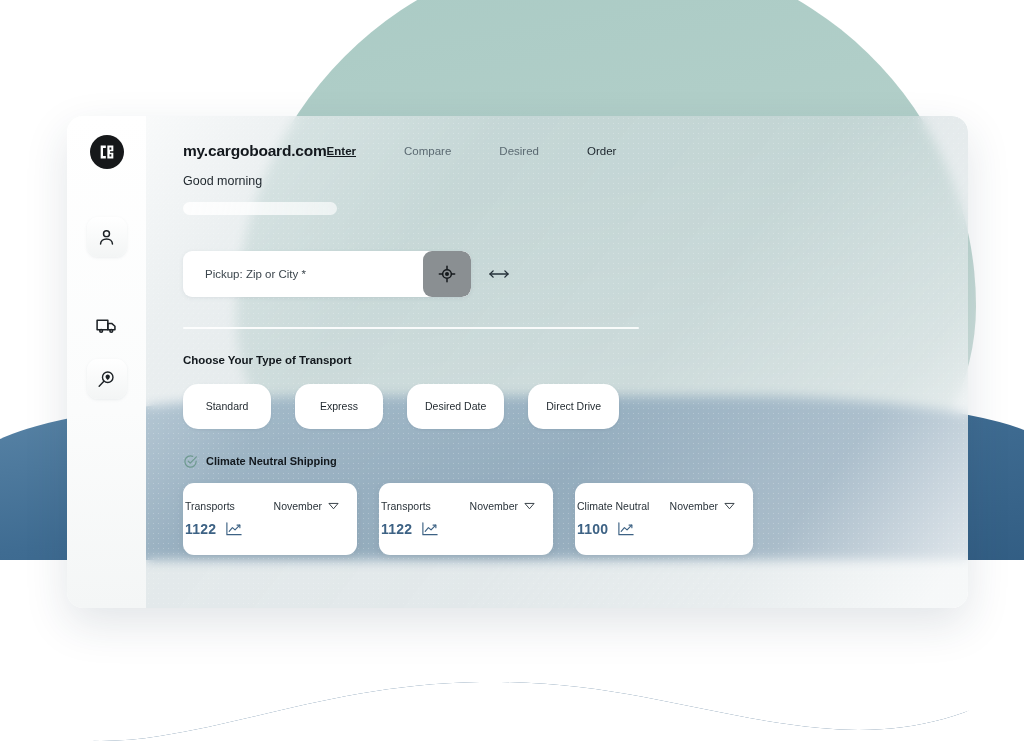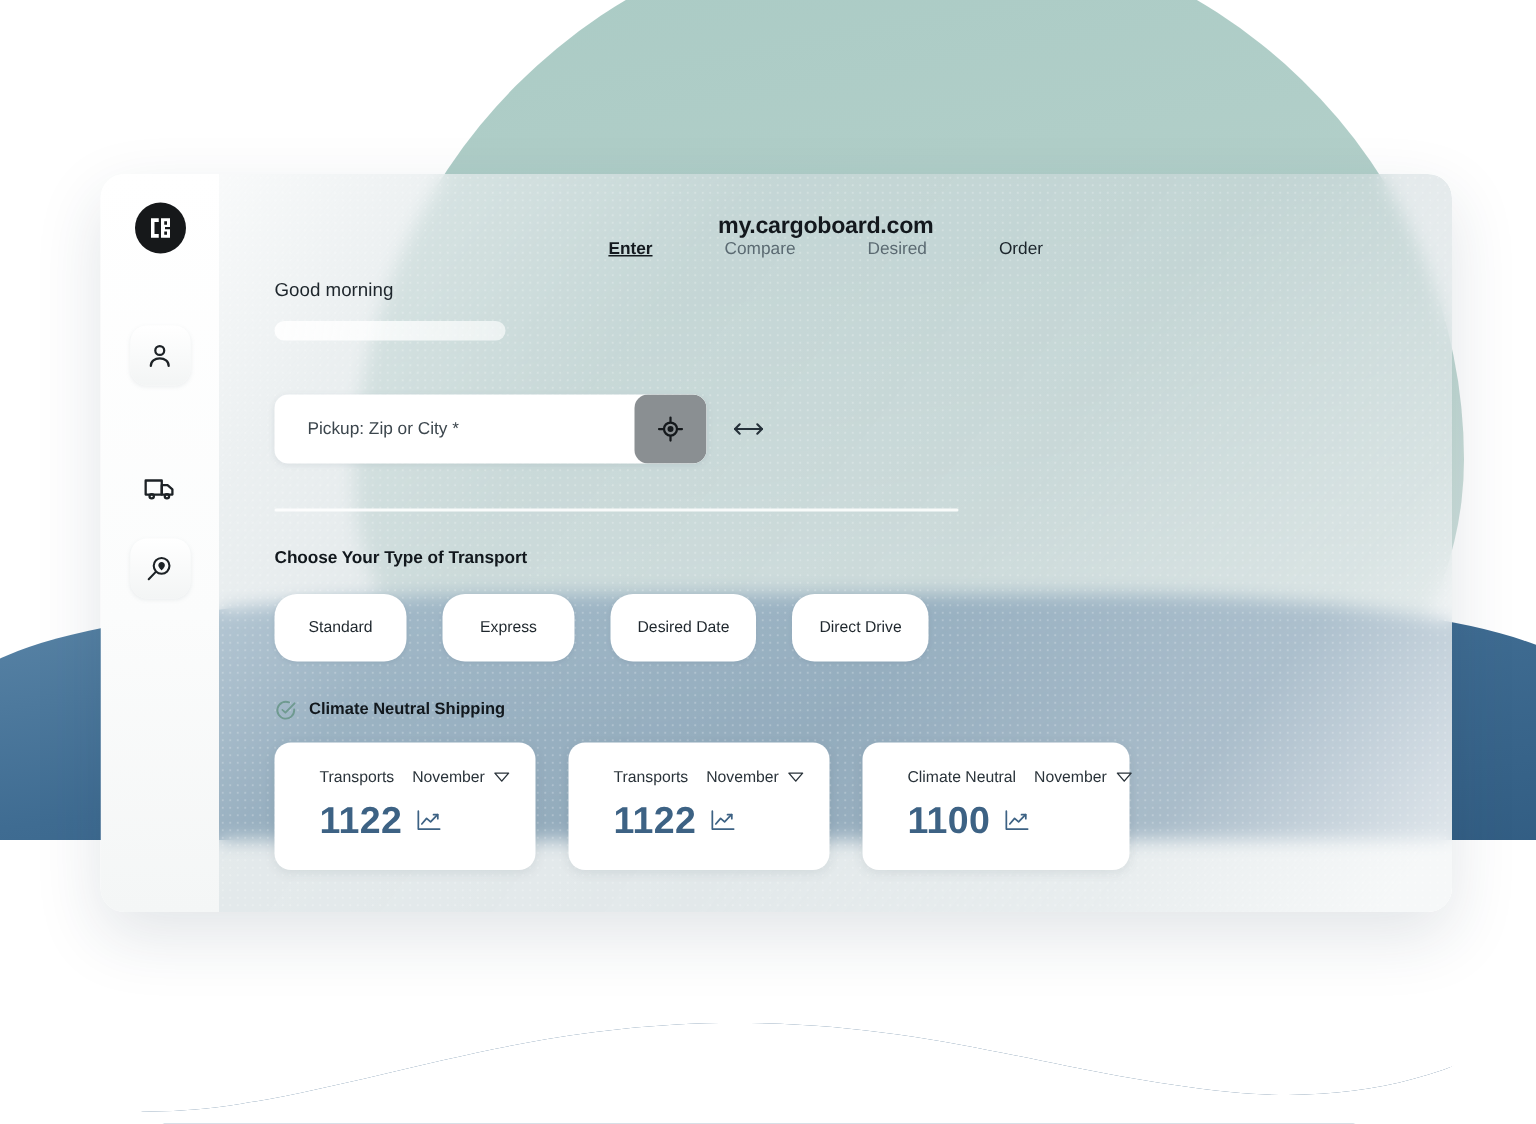--- a/index.html
+++ b/index.html
@@ -137,21 +137,20 @@
     opacity: 0.55;
   }
 
   .content-inner { position: relative; z-index: 2; padding: 26px 34px 0 37px; }
 
   
   .header-row {
     display: flex;
     align-items: center;
     padding-right: 16px;
-    flex-direction: column;
   }
   .brand-title {
     font-size: 15.5px;
     font-weight: 700;
     color: #13181d;
     letter-spacing: -0.2px;
   }
   .topnav { display: flex; align-items: center; gap: 0; }
   .topnav-item {
     font-size: 11.5px;
@@ -267,21 +266,21 @@
     font-size: 11px;
     font-weight: 700;
     color: #12181d;
   }
 
   
   .cards-row { margin-top: 14px; display: flex; }
   .stat-card {
     background: #ffffff;
     border-radius: 11px;
-    padding: 17px 18px 18px 30px;
+    padding: 17px 18px 18px 2px;
     box-shadow: 0 2px 7px rgba(60,80,95,0.11);
     min-width: 160px;
   }
   .stat-card + .stat-card { margin-left: 22px; }
   .stat-card.c1 { width: 174px; }
   .stat-card.c2 { width: 174px; }
   .stat-card.c3 { width: 178px; }
 
   .stat-head {
     display: flex;
@@ -293,21 +292,21 @@
   .stat-period-wrap { display: flex; align-items: center; gap: 6px; }
   .stat-period { font-size: 10.5px; color: #2a333a; white-space: nowrap; }
 
   .stat-value-row {
     margin-top: 9px;
     display: flex;
     align-items: center;
     gap: 9px;
   }
   .stat-value {
-    font-size: 25px;
+    font-size: 14px;
     font-weight: 700;
     color: #3d6284;
     letter-spacing: 0.2px;
   }
 </style>
 </head>
 <body>
 
 <div id="stage">
 

